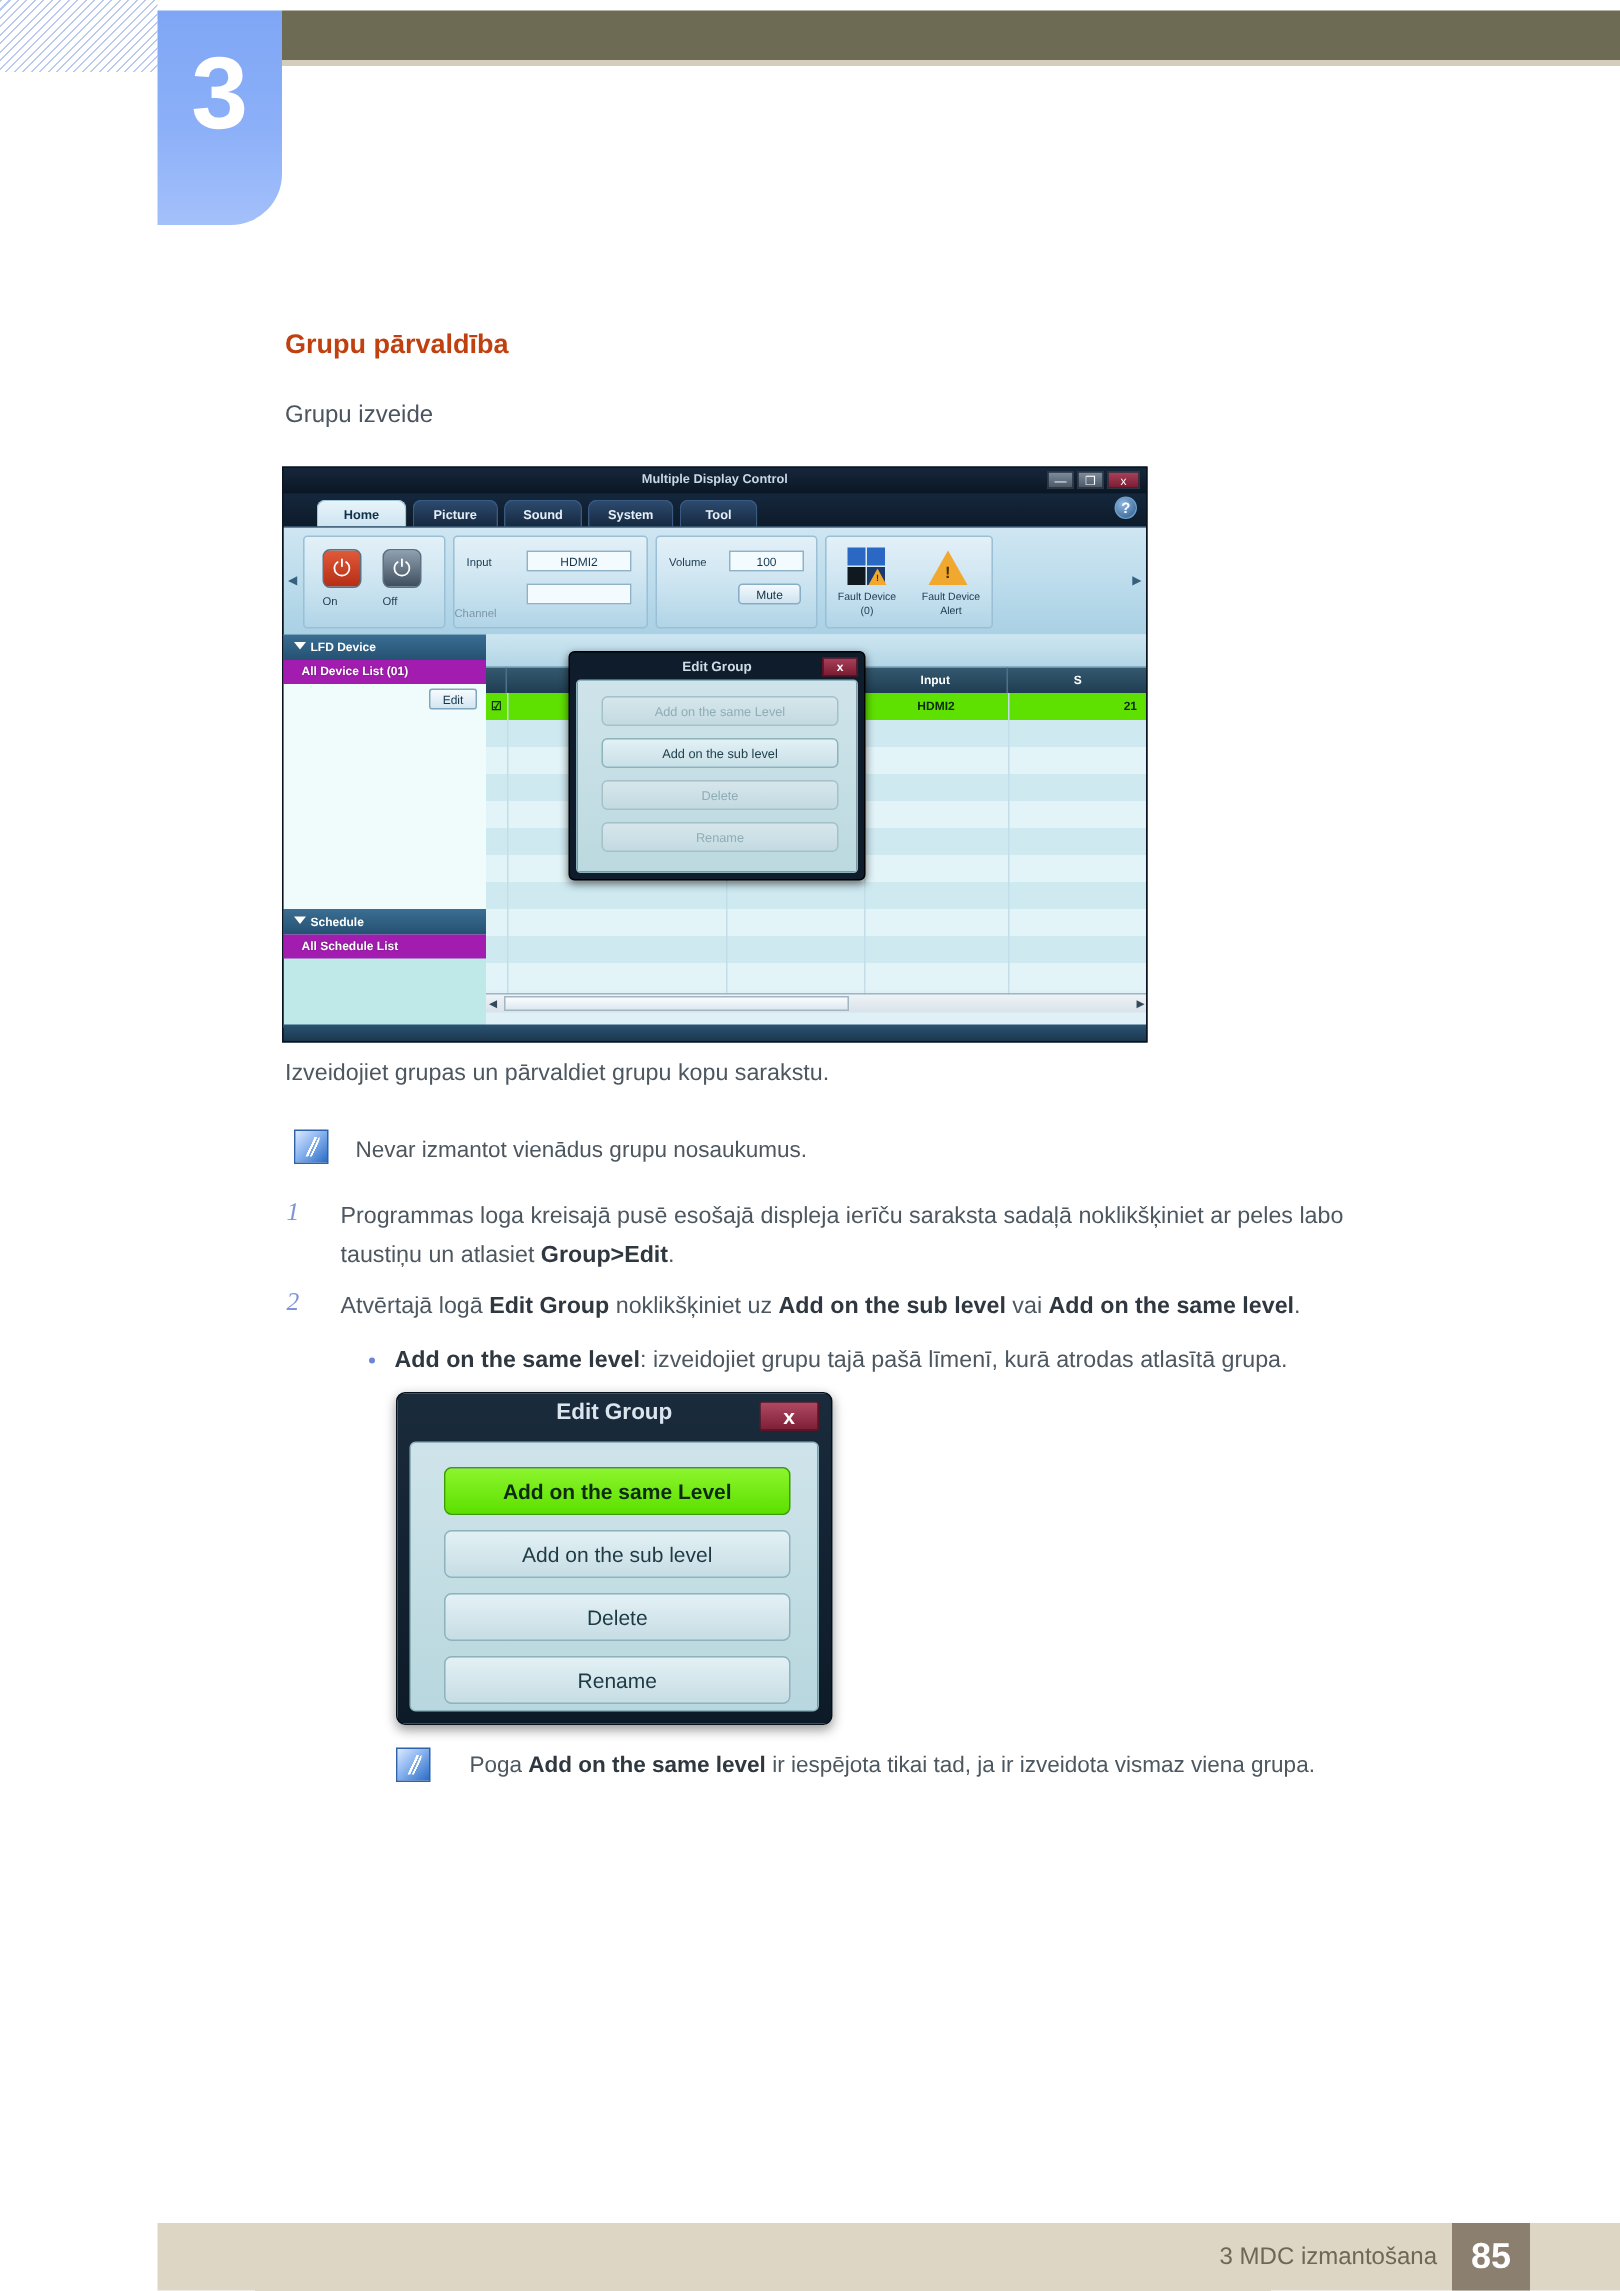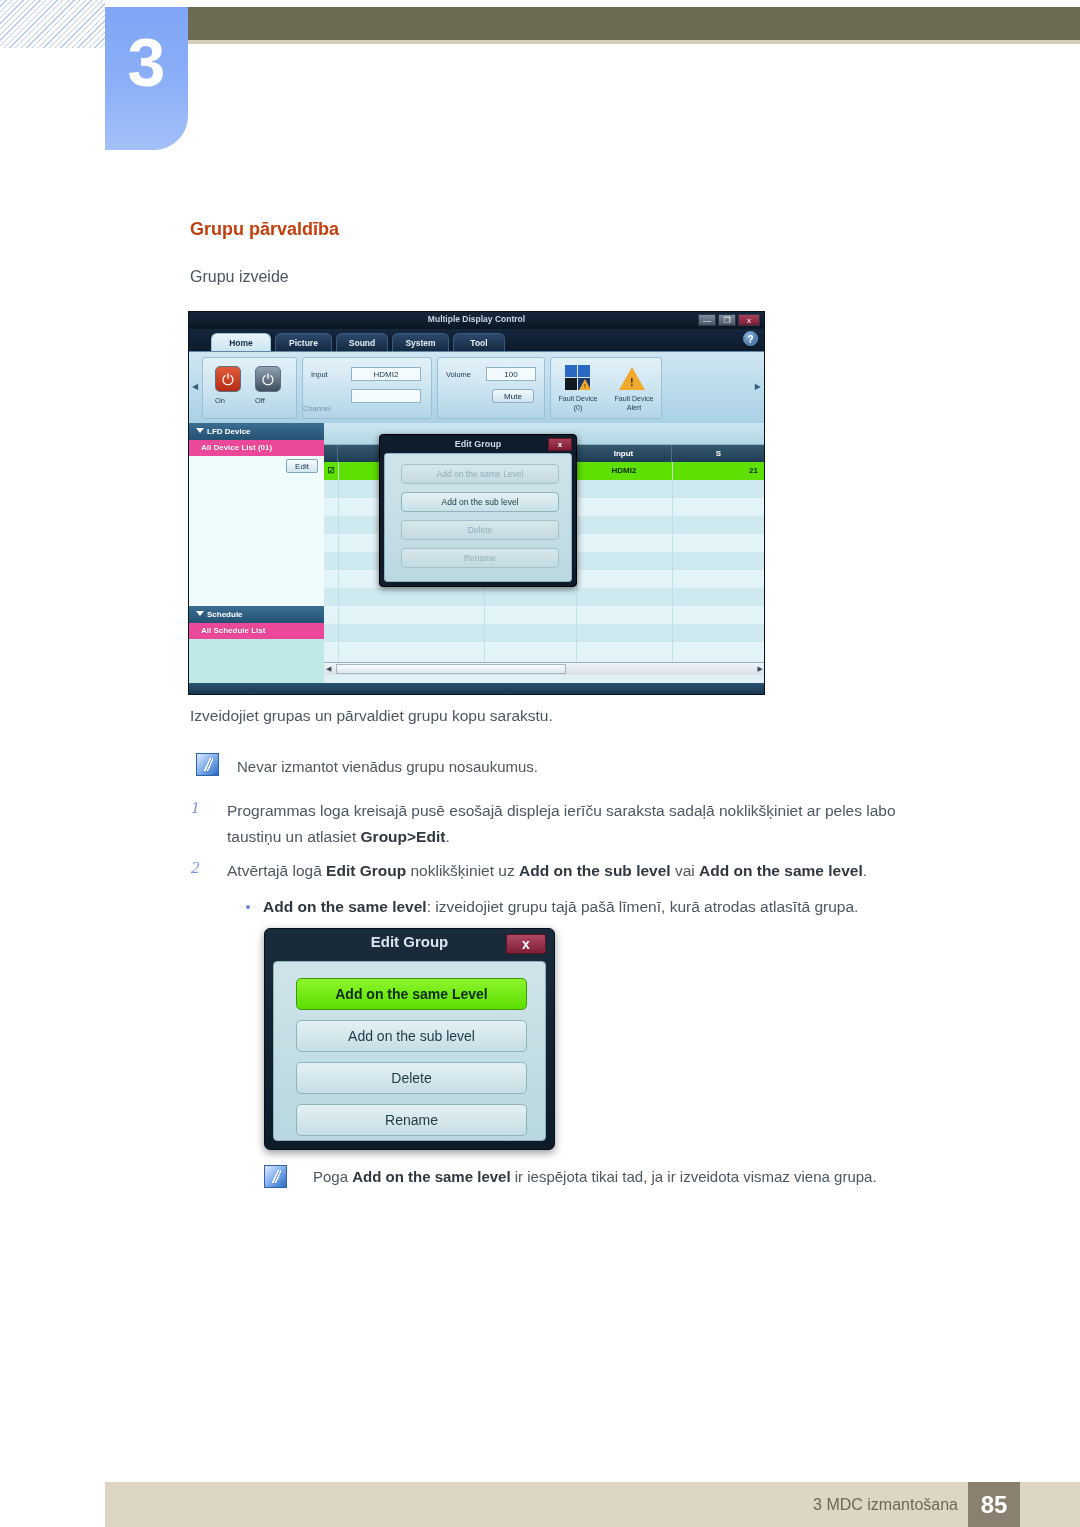--- a/index.html
+++ b/index.html
@@ -279,21 +279,21 @@
   .sb-header .caret {
     position: absolute; left: 7px; top: 5px;
     width: 0; height: 0;
     border-left: 4px solid transparent;
     border-right: 4px solid transparent;
     border-top: 5px solid #ffffff;
   }
   .sb-green {
     position: absolute; left: 0;
     width: 135px; height: 16px;
-    background: #ec4899;
+    background: #a21caf;
     color: #ffffff;
     font-size: 8px; font-weight: bold;
     line-height: 16px;
     padding-left: 12px;
     box-sizing: border-box;
     text-shadow: 0 0 1px rgba(0,0,0,.4);
   }
   .sb-white {
     position: absolute; left: 0;
     width: 135px;

